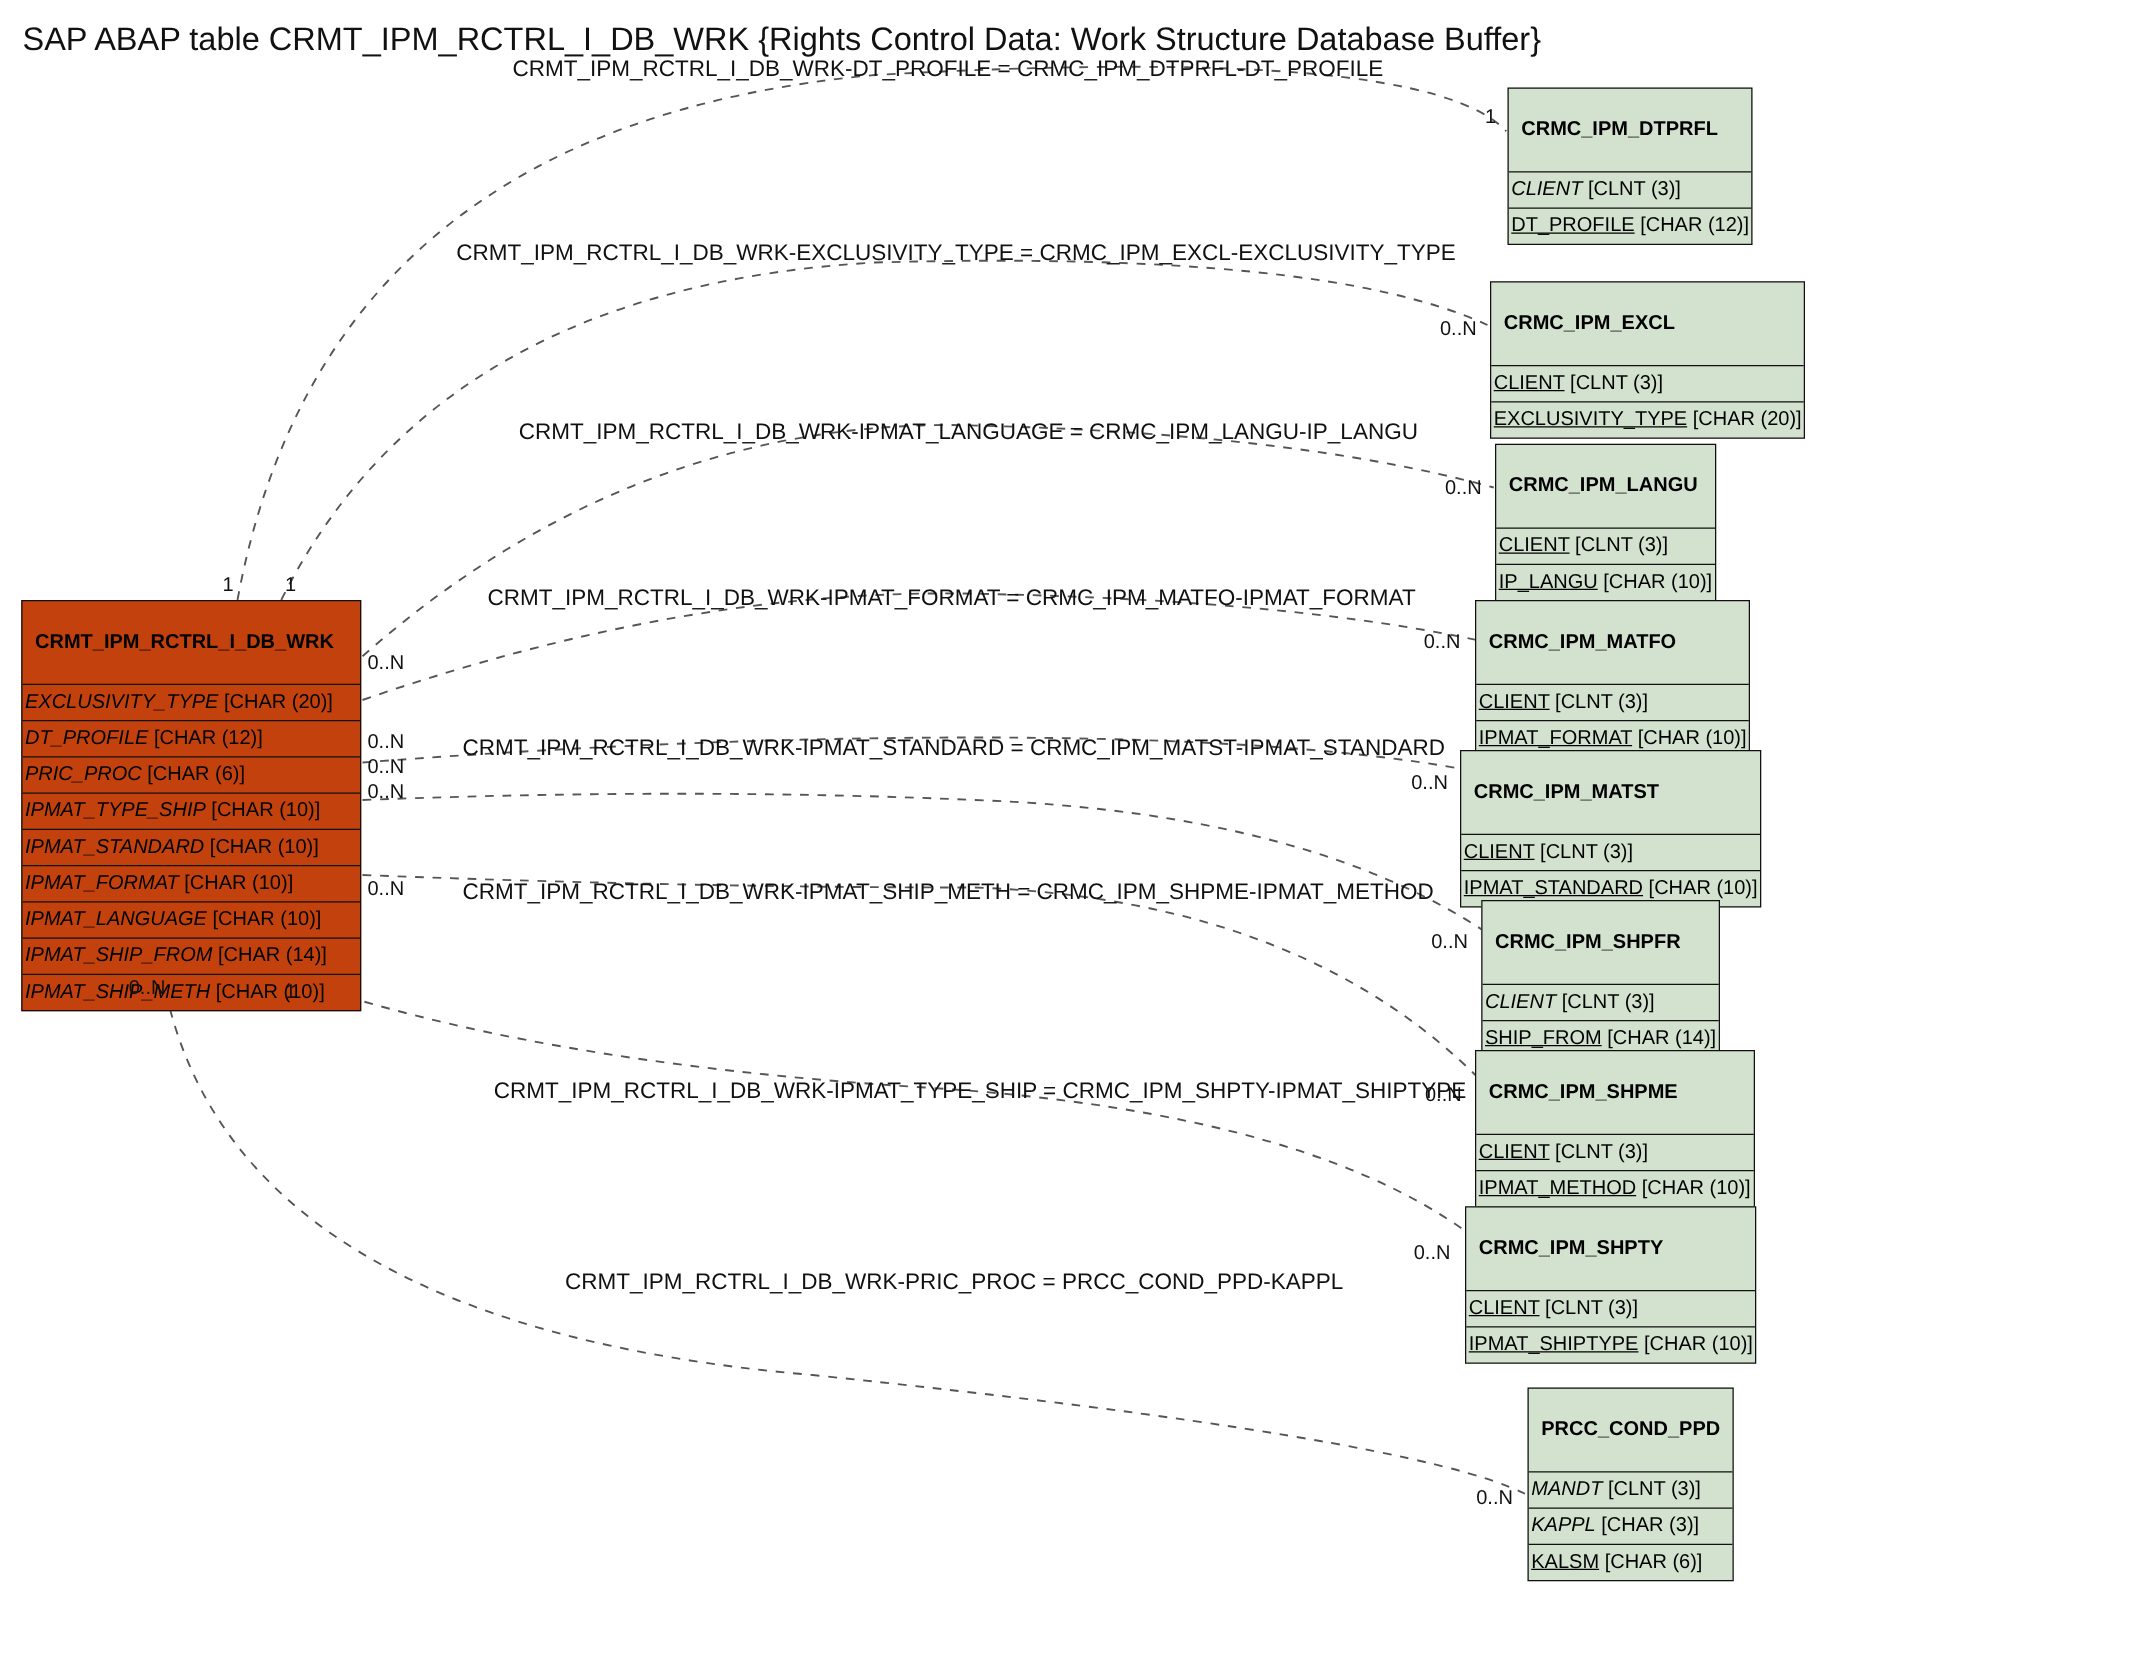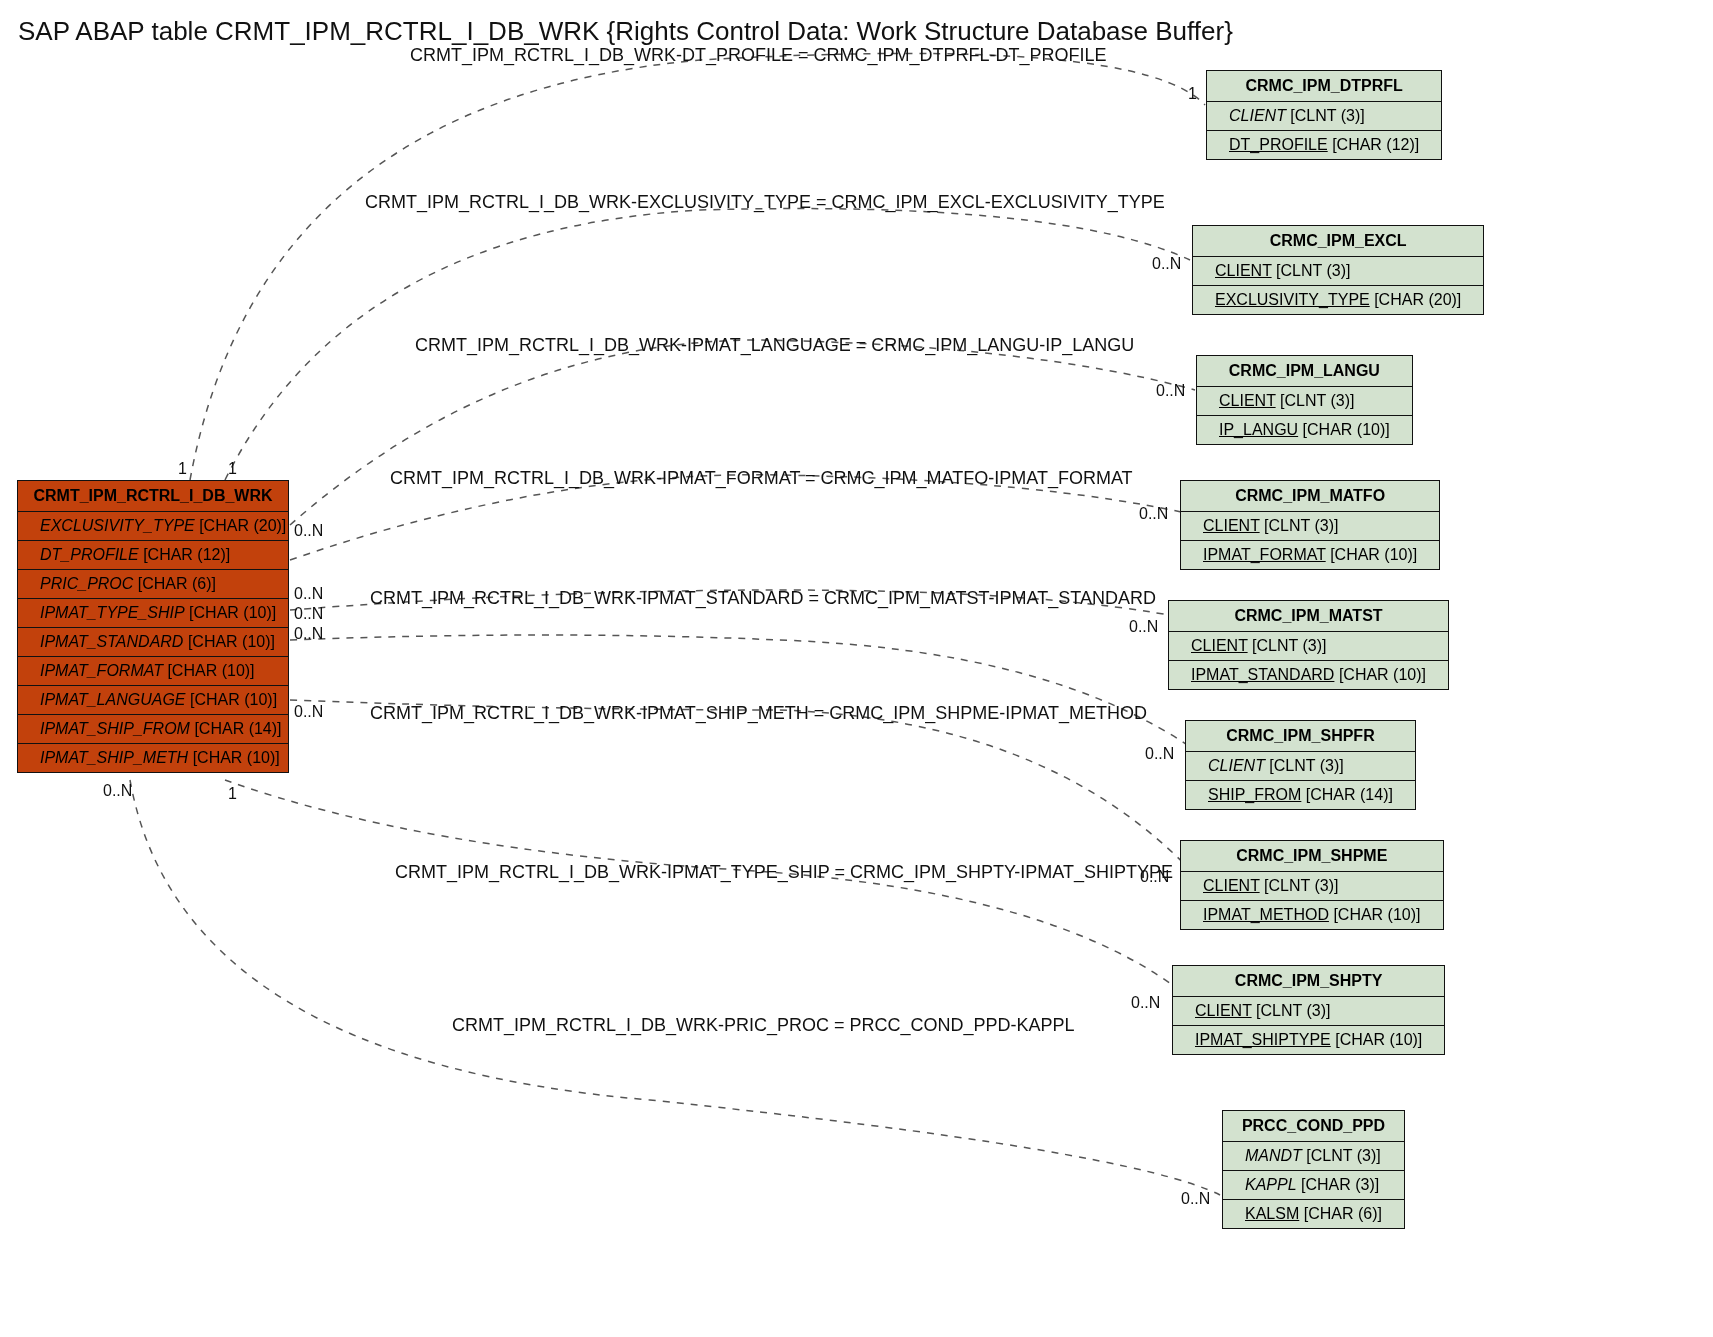--- a/index.html
+++ b/index.html
@@ -40,26 +40,25 @@
     color: #111;
     white-space: nowrap;
   }
   .entity {
     position: absolute;
     border: 1px solid #111;
     font-size: 16px;
   }
   .entity .hdr {
     font-weight: bold;
-    text-align: center;
-    padding: 6px 10px;
+    padding: 24px 10px;
     border-bottom: 1px solid #111;
   }
   .entity .row {
-    padding: 5px 22px;
+    padding: 5px 2px;
     border-bottom: 1px solid #111;
     white-space: nowrap;
   }
   .entity .row:last-child { border-bottom: none; }
   .main-entity { background: #c2410c; width: 270px; }
   .ref-entity  { background: #d3e2cf; }
   .fieldname { font-style: italic; }
   .underline { text-decoration: underline; }
   .type { font-style: normal; }
 </style>

